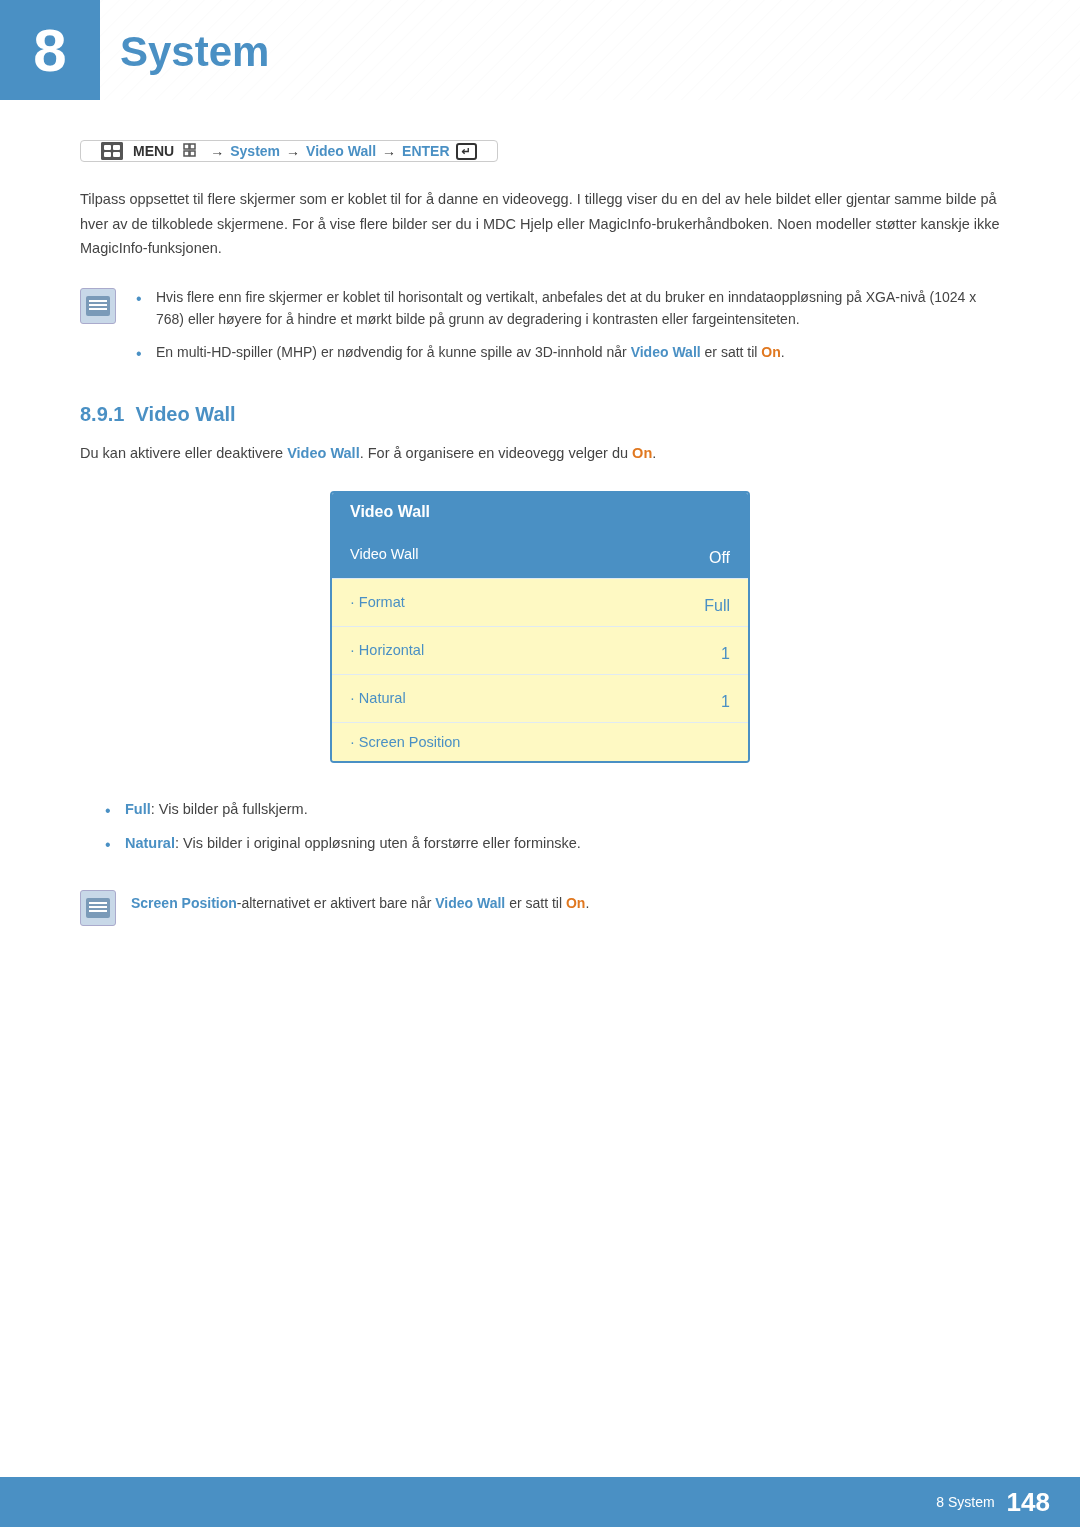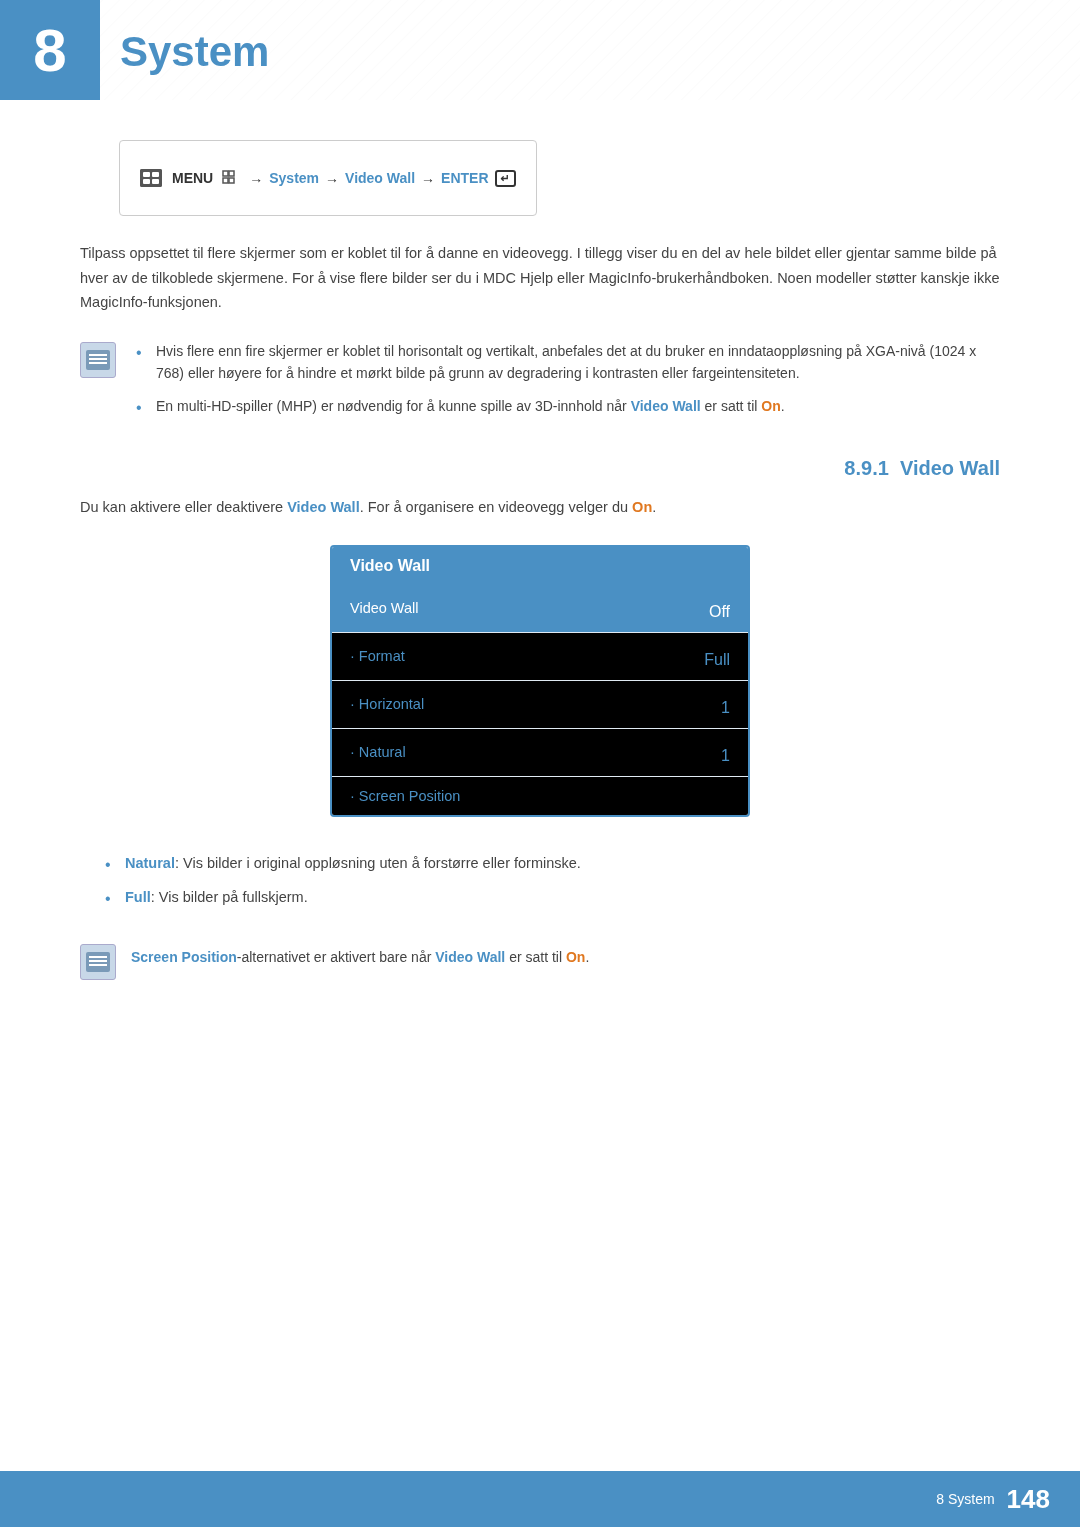--- a/index.html
+++ b/index.html
@@ -72,28 +72,27 @@
       font-weight: bold;
       margin-bottom: 30px;
       padding-bottom: 10px;
       border-bottom: 2px solid #4a90c4;
     }
 
     
     .menu-path {
       border: 1px solid #ccc;
       border-radius: 4px;
-      padding: 28px 20px;
+      padding: 1px 20px;
       display: inline-flex;
       align-items: center;
       gap: 6px;
       margin-bottom: 25px;
       font-size: 14px;
       color: #333;
-      margin-left: 39px;
     }
 
     .enter-icon {
       display: inline-block;
       border: 2px solid #333;
       border-radius: 3px;
       padding: 0px 4px;
       font-size: 11px;
       font-weight: bold;
     }
@@ -176,21 +175,20 @@
       color: #4a90c4;
       font-size: 16px;
     }
 
     
     .subsection-heading {
       color: #4a90c4;
       font-size: 20px;
       font-weight: bold;
       margin: 30px 0 15px 0;
-      text-align: right;
     }
 
     
     .videowall-menu-container {
       display: flex;
       justify-content: center;
       margin: 25px 0 35px 0;
     }
 
     .videowall-menu {
@@ -220,21 +218,21 @@
     .videowall-menu-item:last-child {
       border-bottom: none;
     }
 
     .videowall-menu-item.highlighted {
       background: #4a90c4;
       color: white;
     }
 
     .videowall-menu-item.sub-item {
-      background: #000000;
+      background: #fef9c3;
       color: #4a90c4;
     }
 
     .videowall-menu-item .item-label {
       color: inherit;
     }
 
     .videowall-menu-item .item-value {
       color: inherit;
       font-size: 16px;
@@ -255,21 +253,21 @@
       font-weight: bold;
       color: #e07820;
     }
 
     
     .footer-bar {
       position: absolute;
       bottom: 0;
       left: 0;
       right: 0;
-      height: 56px;
+      height: 50px;
       background: #4a90c4;
       display: flex;
       align-items: center;
       justify-content: flex-end;
       padding-right: 30px;
       gap: 12px;
     }
 
     .footer-text {
       color: white;
@@ -424,22 +422,22 @@
         <span class="item-label">· Screen Position</span>
         <span class="item-value"></span>
       </div>
     </div>
   </div>
 
   
 
 
   <ul class="main-bullet-list">
+    <li><span class="bold-blue">Full</span>: Vis bilder på fullskjerm.</li>
     <li><span class="bold-blue">Natural</span>: Vis bilder i original oppløsning uten å forstørre eller forminske.</li>
-    <li><span class="bold-blue">Full</span>: Vis bilder på fullskjerm.</li>
   </ul>
 
   
   <div class="screen-note">
     <div class="note-icon">
       <div class="note-icon-inner"></div>
     </div>
     <div style="font-size:14px;color:#444;line-height:1.6;padding-top:4px;">
       <span class="bold-blue">Screen Position</span>-alternativet er aktivert bare når <span class="bold-blue">Video Wall</span> er satt til <span class="bold-orange">On</span>.
     </div>

